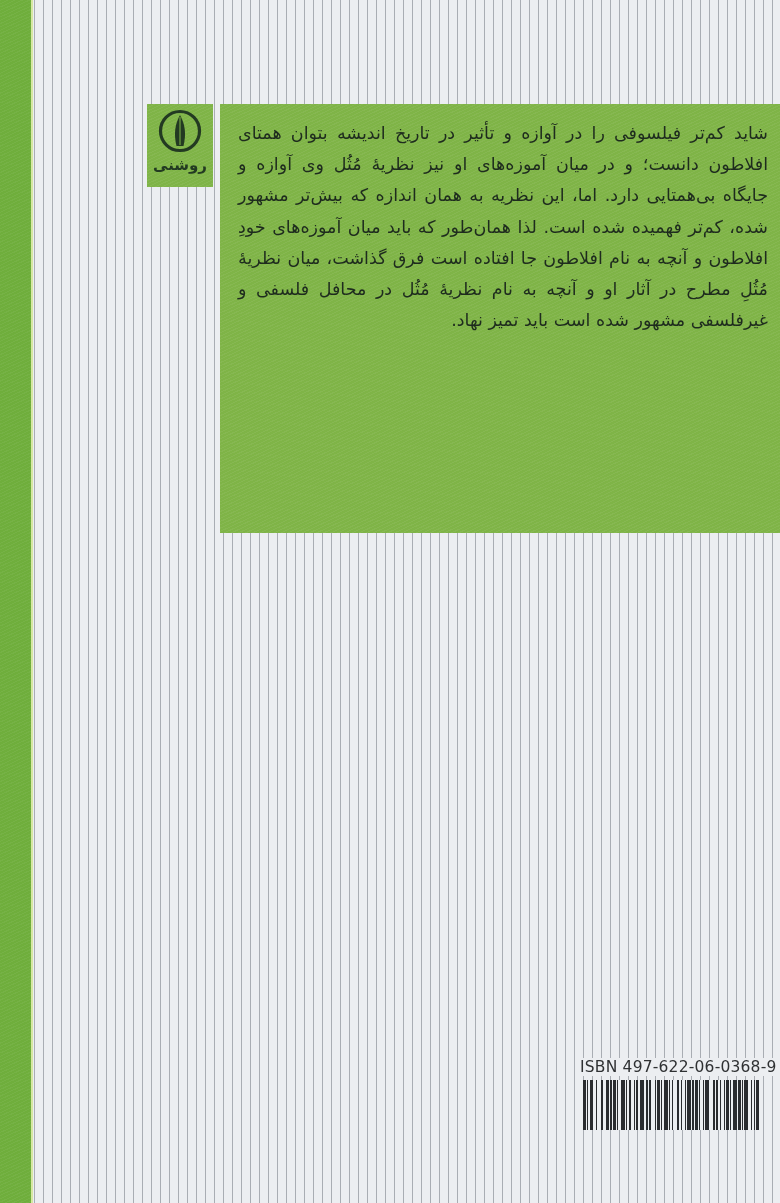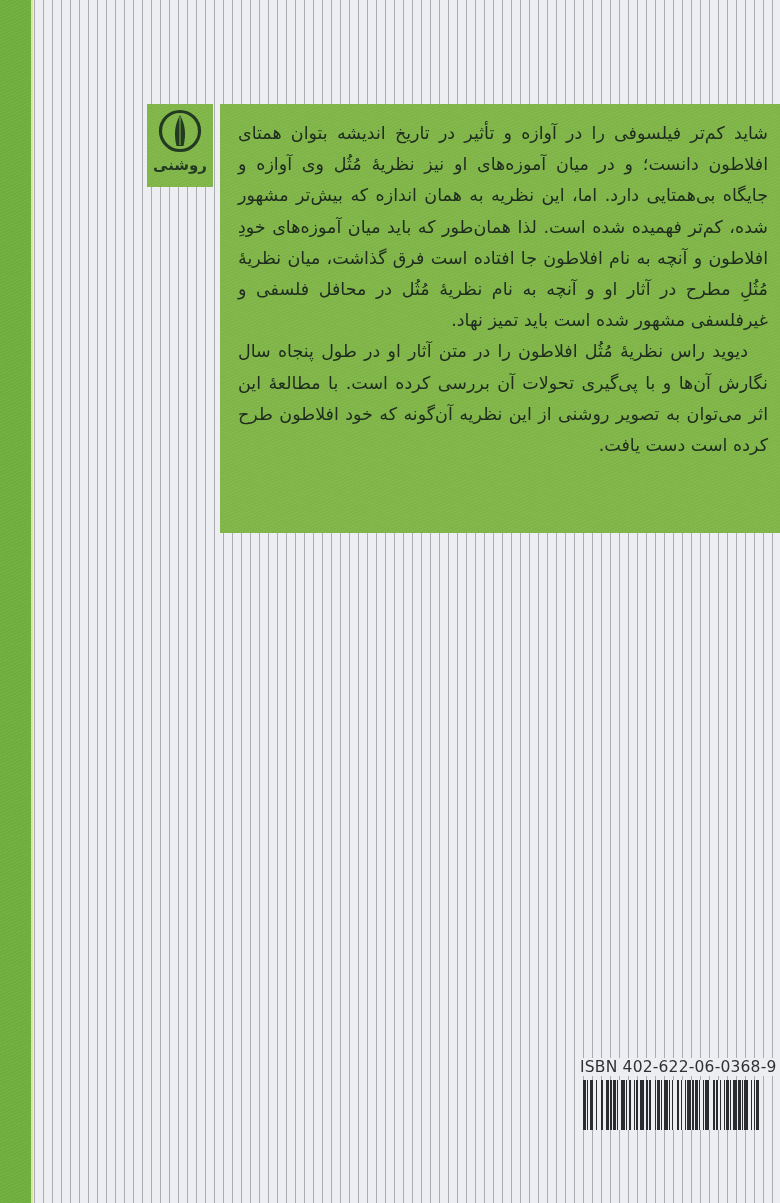--- a/index.html
+++ b/index.html
@@ -131,25 +131,24 @@
   <svg class="logo-emblem" viewBox="0 0 46 46">
     <circle cx="23" cy="23" r="19.5" fill="none" stroke="#233a22" stroke-width="3.2"></circle>
     <path d="M23 7 C 18 16, 16.5 26, 19.5 38 L 26.5 38 C 29.5 26, 28 16, 23 7 Z" fill="#233a22"></path>
     <line x1="23" y1="9" x2="23" y2="37" stroke="#7fb447" stroke-width="1"></line>
   </svg>
   <div class="logo-text">روشنی</div>
 </div>
 
 <div class="blurb-box">
   <p class="blurb-text">شاید کم‌تر فیلسوفی را در آوازه و تأثیر در تاریخ اندیشه بتوان همتای افلاطون دانست؛ و در میان آموزه‌های او نیز نظریهٔ مُثُل وی آوازه و جایگاه بی‌همتایی دارد. اما، این نظریه به همان اندازه که بیش‌تر مشهور شده، کم‌تر فهمیده شده است. لذا همان‌طور که باید میان آموزه‌های خودِ افلاطون و آنچه به نام افلاطون جا افتاده است فرق گذاشت، میان نظریهٔ مُثُلِ مطرح در آثار او و آنچه به نام نظریهٔ مُثُل در محافل فلسفی و غیرفلسفی مشهور شده است باید تمیز نهاد.</p>
-  <p class="blurb-text second">دیوید راس نظریهٔ مُثُل افلاطون را در متن آثار او در طول پنجاه سال نگارش آن‌ها و با پی‌گیری تحولات آن بررسی کرده است. با مطالعهٔ این اثر می‌توان به تصویر روشنی از این نظریه آن‌گونه که خود افلاطون طرح کرده است دست یافت.</p>
 </div>
 
 <div class="isbn-block">
-  <span class="isbn-text">ISBN 402-622-06-0368-9</span>
+  <span class="isbn-text">ISBN 497-622-06-0368-9</span>
   <div class="barcode" id="barcode">
       <div class="bar" style="width: 2.62px;"></div>
       <div class="gap" style="width: 1.31px;"></div>
       <div class="bar" style="width: 1.31px;"></div>
       <div class="gap" style="width: 1.31px;"></div>
       <div class="bar" style="width: 3.93px;"></div>
       <div class="gap" style="width: 2.62px;"></div>
       <div class="bar" style="width: 1.31px;"></div>
       <div class="gap" style="width: 3.93px;"></div>
       <div class="bar" style="width: 1.31px;"></div>

